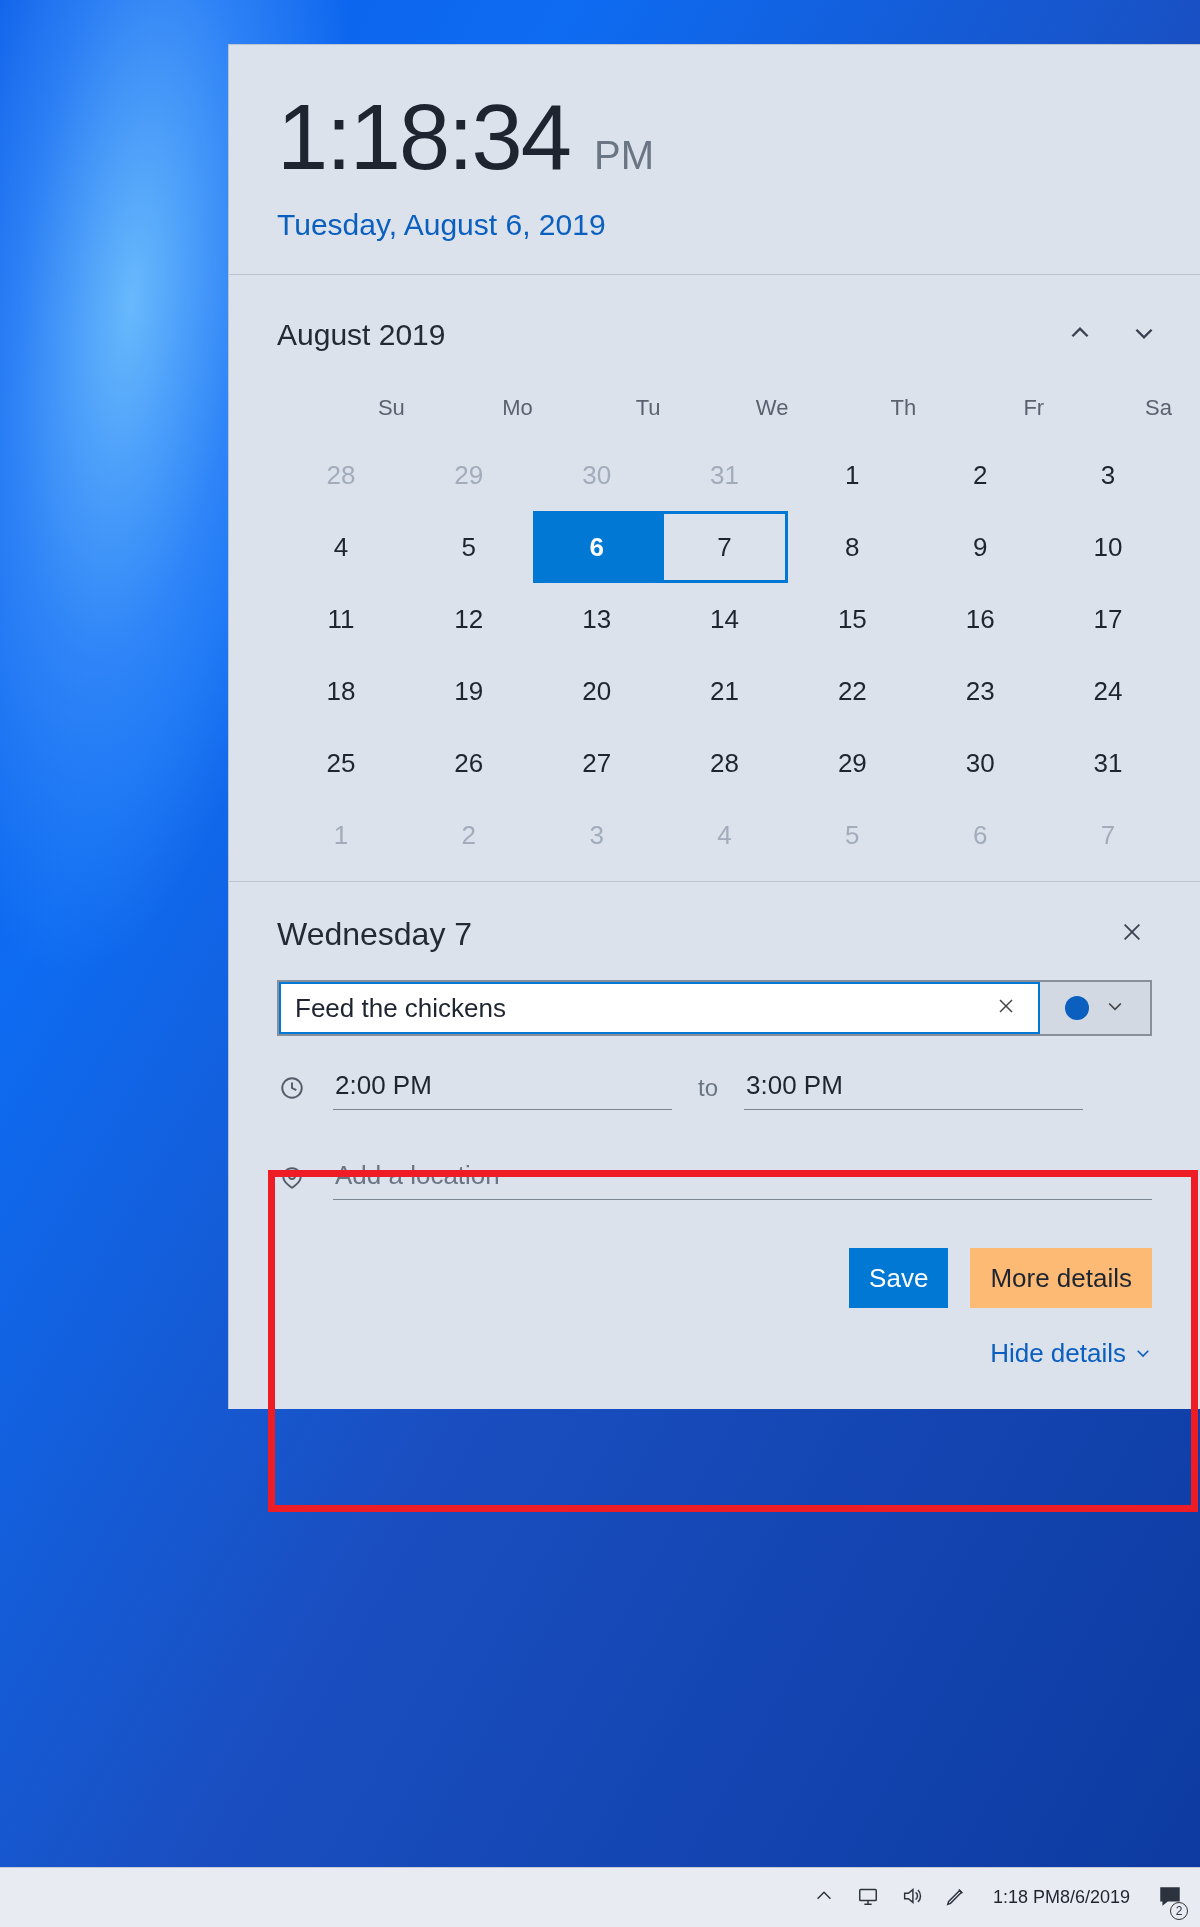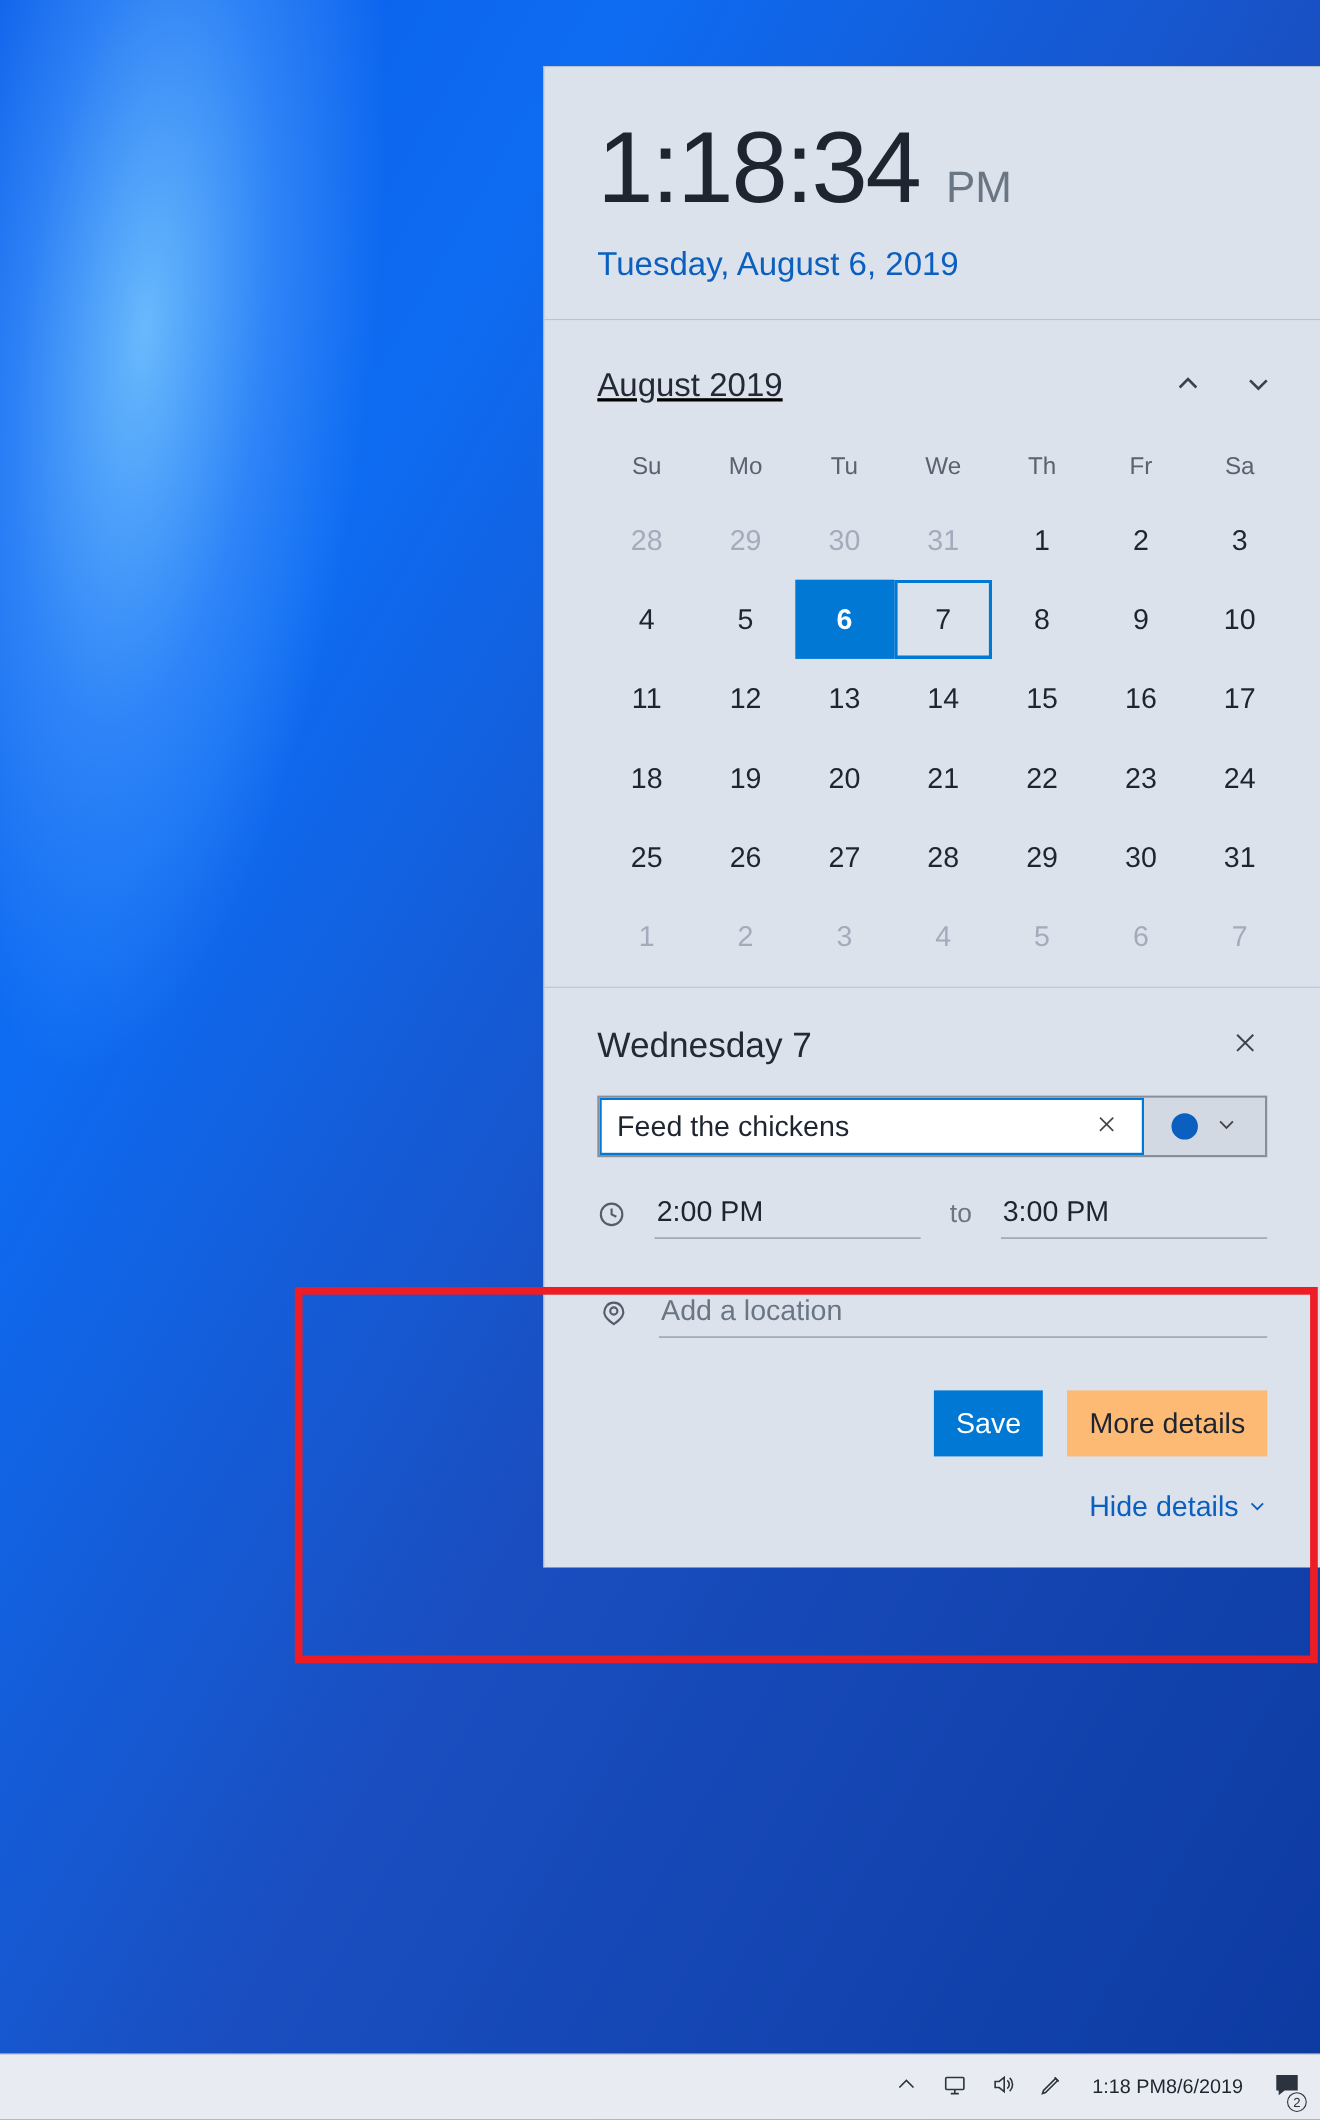--- a/index.html
+++ b/index.html
@@ -15,46 +15,46 @@
     left: -150px; top: -150px;
     width: 500px; height: 1500px;
     background: radial-gradient(ellipse 280px 900px at 50% 30%, rgba(120,200,255,0.85), rgba(80,160,255,0.5) 40%, rgba(20,80,200,0) 75%);
     transform: rotate(6deg);
     pointer-events: none;
   }
 
   .flyout {
     position: absolute;
     right: 0;
-    top: 60px;
-    width: 706px;
+    top: 44px;
+    width: 972px;
     background: #dbe2ec;
     border-left: 1px solid #b9c2cf;
     border-top: 1px solid #b9c2cf;
   }
 
   .clock-block {
     padding: 40px 48px 32px 48px;
     border-bottom: 1px solid #bac3d0;
   }
   .clock-line { display: flex; align-items: baseline; gap: 24px; }
   .clock-time { font-size: 92px; font-weight: 300; color: #1e2530; letter-spacing: -2px; }
   .clock-ampm { font-size: 40px; font-weight: 400; color: #6b7685; }
   .clock-date { font-size: 30px; color: #0a5fbf; margin-top: 18px; font-weight: 400; }
 
   .cal-block { padding: 32px 28px 10px 48px; border-bottom: 1px solid #bac3d0; }
-  .cal-header { display: flex; align-items: center; text-decoration: underline; }
+  .cal-header { display: flex; align-items: center; }
   .cal-month { font-size: 30px; font-weight: 400; color: #232a35; flex: 1; }
   .cal-nav-btn {
     width: 56px; height: 56px; display: flex; align-items: center; justify-content: center;
     cursor: pointer; color: #3a4150; margin-left: 8px;
   }
   .cal-nav-btn svg { width: 26px; height: 26px; stroke: currentColor; stroke-width: 2.2; fill: none; }
   .cal-grid { display: grid; grid-template-columns: repeat(7, 1fr); margin-top: 24px; }
-  .dow { text-align: center; font-size: 22px; color: #5a6270; padding: 8px 0 18px 0; }
+  .dow { text-align: right; font-size: 22px; color: #5a6270; padding: 8px 0 18px 0; }
   .day {
     height: 72px; display: flex; align-items: center; justify-content: center;
     font-size: 26px; color: #1e2530; cursor: pointer; position: relative;
   }
   .day.other { color: #a2acbb; }
   .day.today { background: #0078d4; color: #fff; font-weight: 600; }
   .day.selected { box-shadow: inset 0 0 0 3px #0078d4; }
 
   .event-block { padding: 32px 48px 40px 48px; position: relative; }
   .event-header { display: flex; align-items: center; margin-bottom: 26px; }

